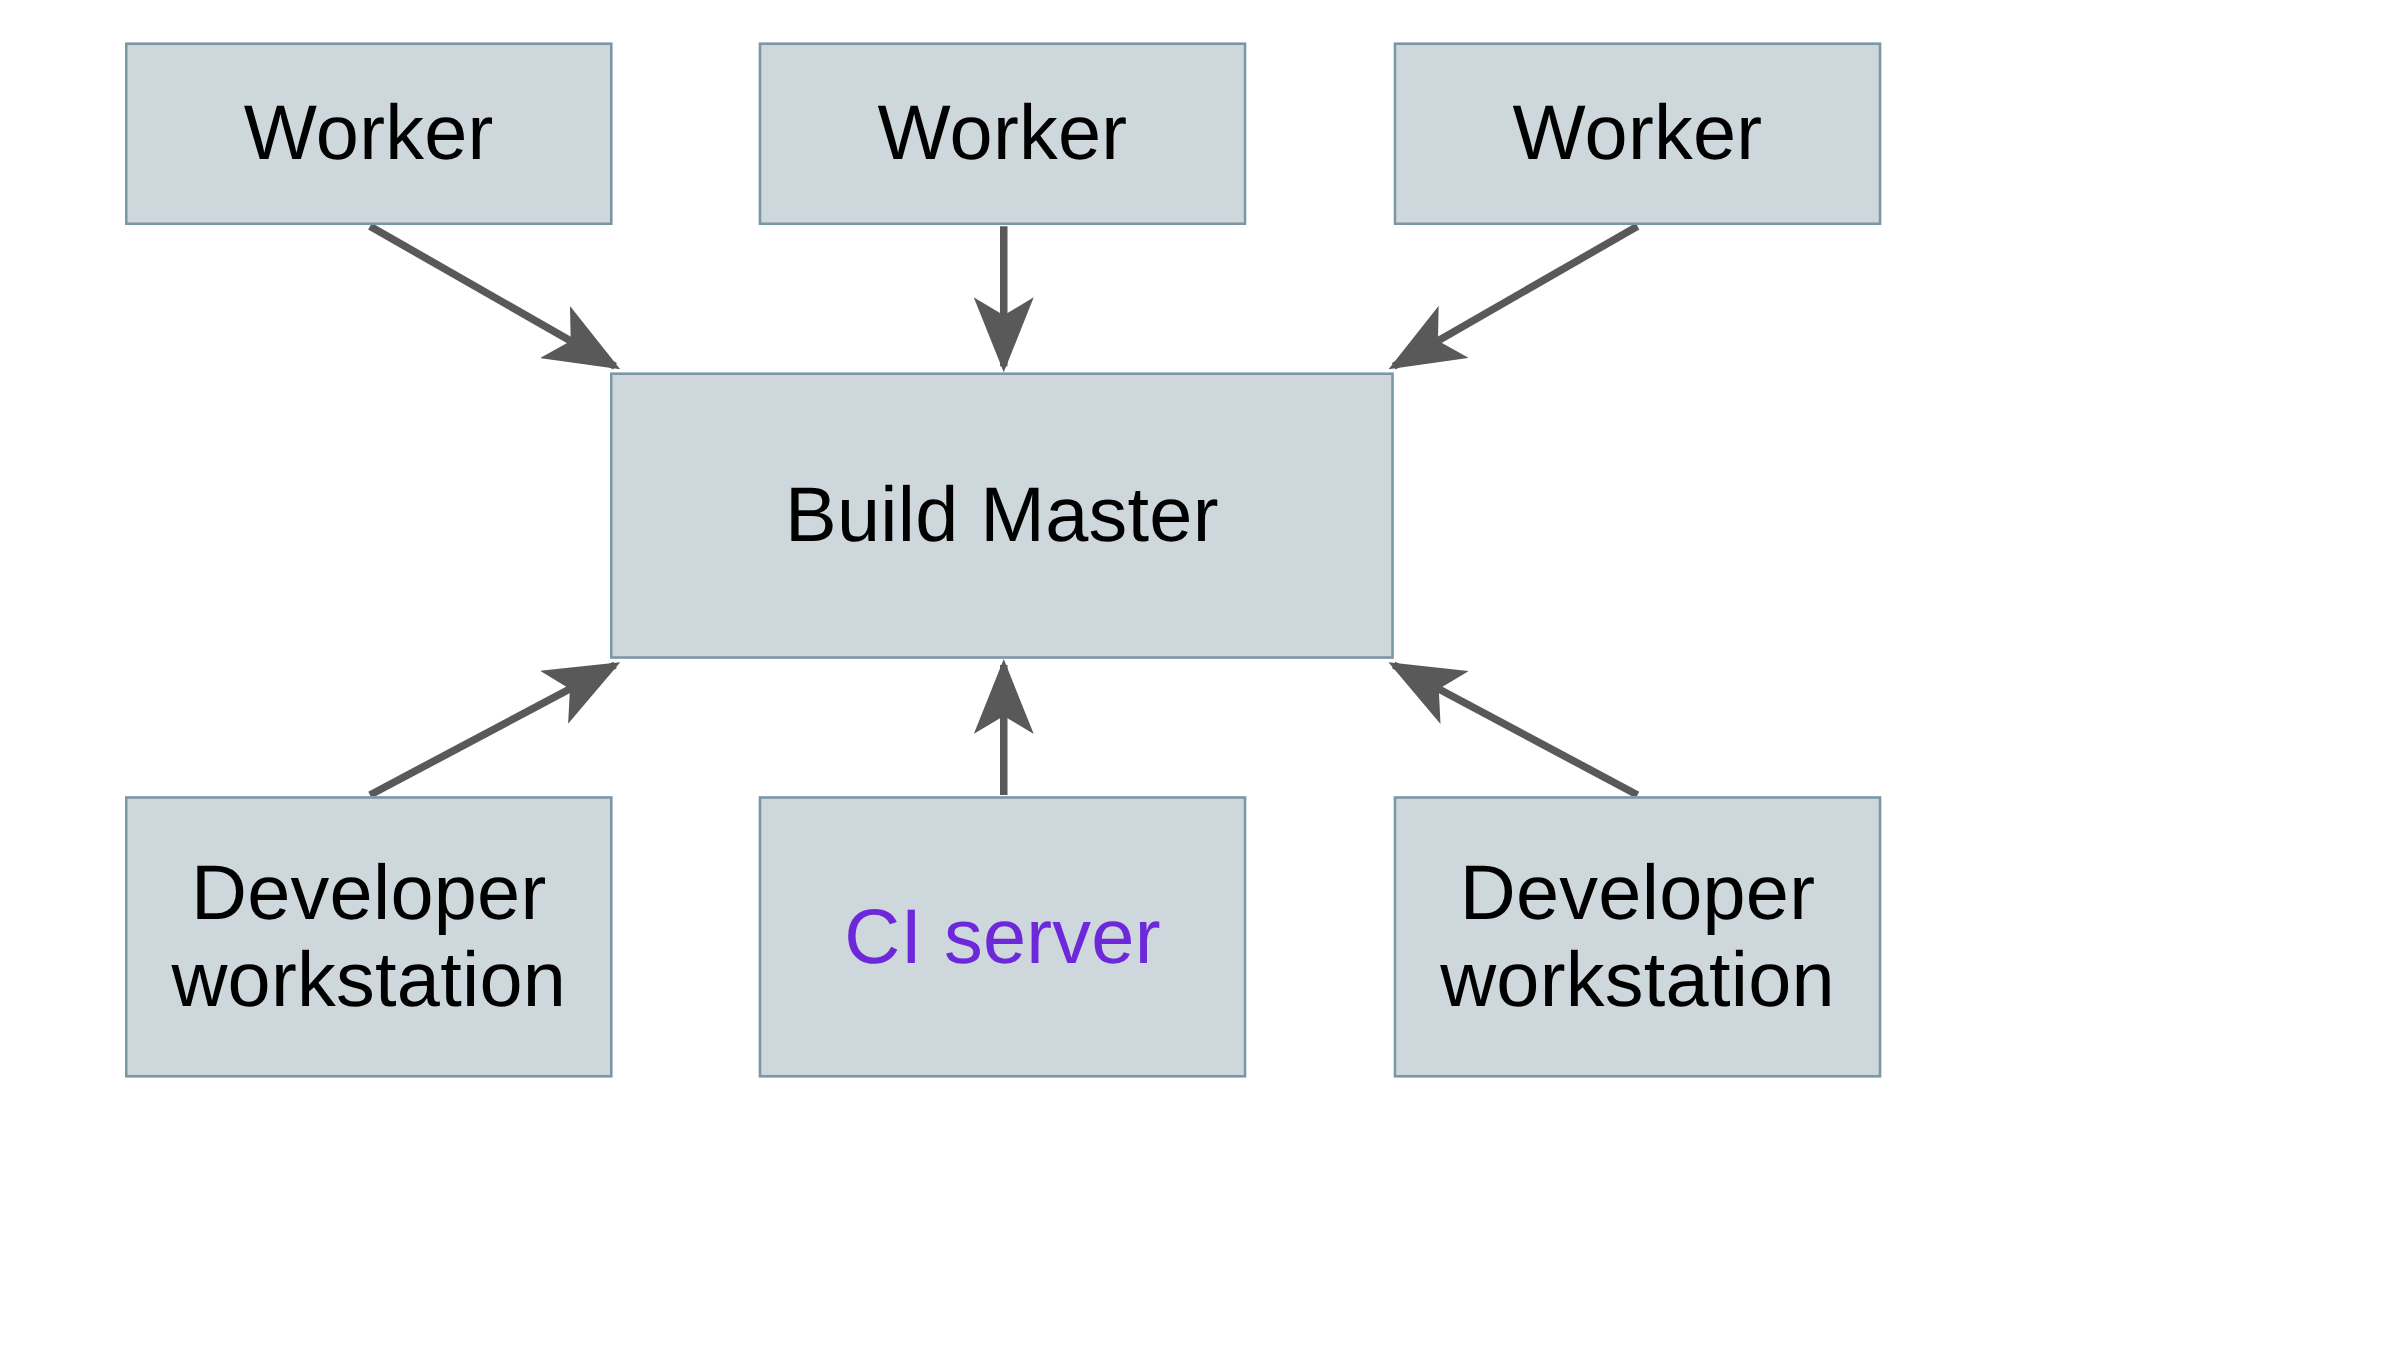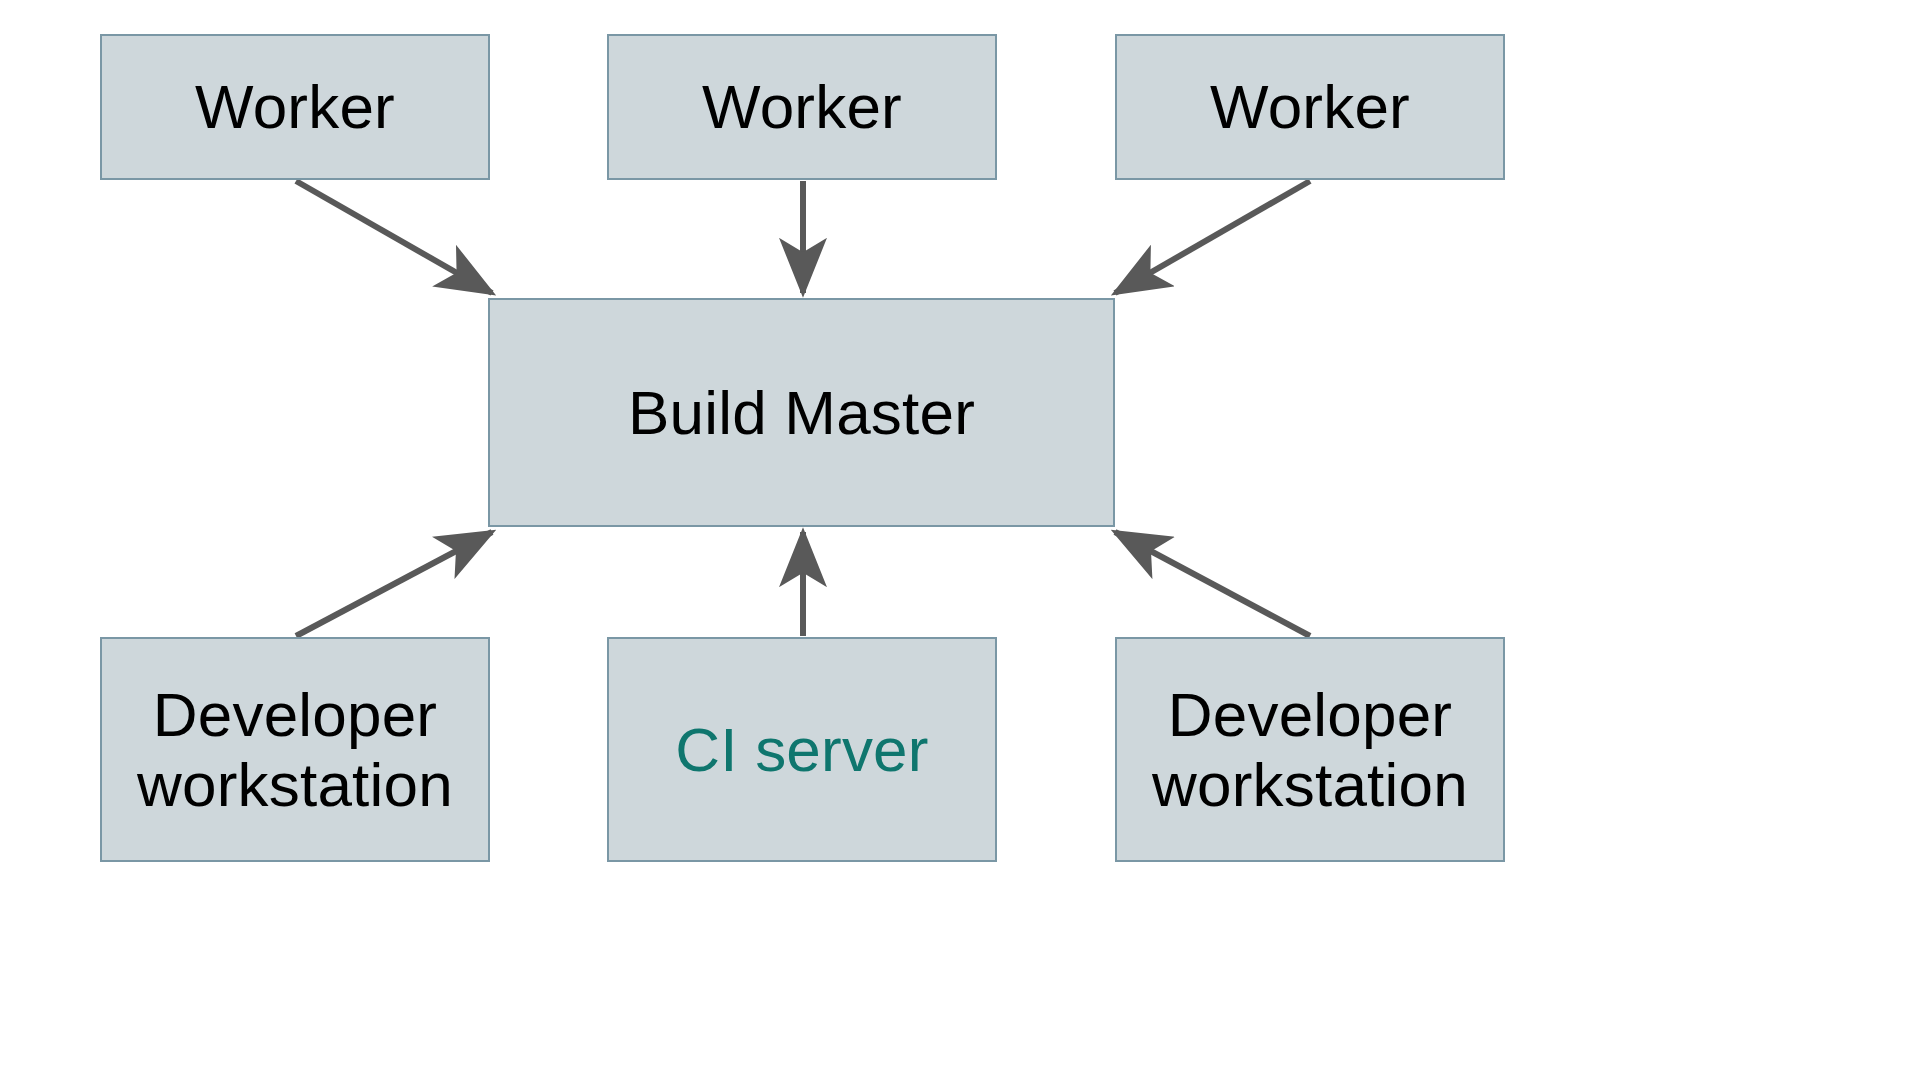--- a/index.html
+++ b/index.html
@@ -95,21 +95,21 @@
   <div class="node" id="node-build-master" style="background: rgb(206, 215, 219); border-color: rgb(122, 151, 165);">
     <span class="node-label" style="color: rgb(0, 0, 0);">Build Master</span>
   </div>
 
   <div class="node" id="node-dev-1" style="background: rgb(206, 215, 219); border-color: rgb(122, 151, 165);">
     <span class="node-label" style="color: rgb(0, 0, 0);">Developer
 workstation</span>
   </div>
 
   <div class="node" id="node-ci" style="background: rgb(206, 215, 219); border-color: rgb(122, 151, 165);">
-    <span class="node-label" style="color: #0f766e;">CI server</span>
+    <span class="node-label" style="color: #6d28d9;">CI server</span>
   </div>
 
   <div class="node" id="node-dev-2" style="background: rgb(206, 215, 219); border-color: rgb(122, 151, 165);">
     <span class="node-label" style="color: rgb(0, 0, 0);">Developer
 workstation</span>
   </div>
 
 </div>
 
 </body></html>

